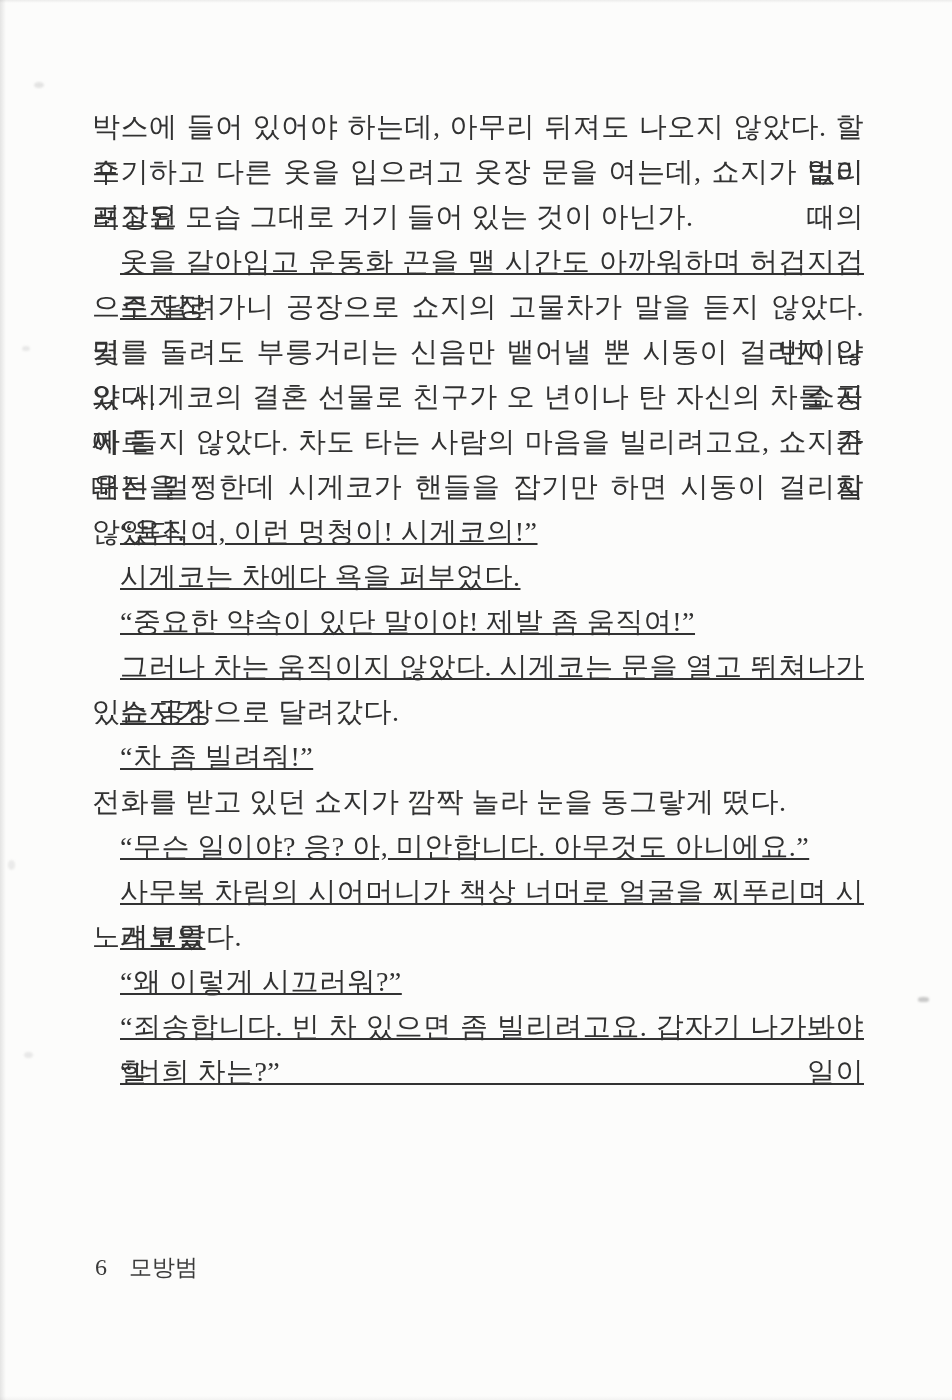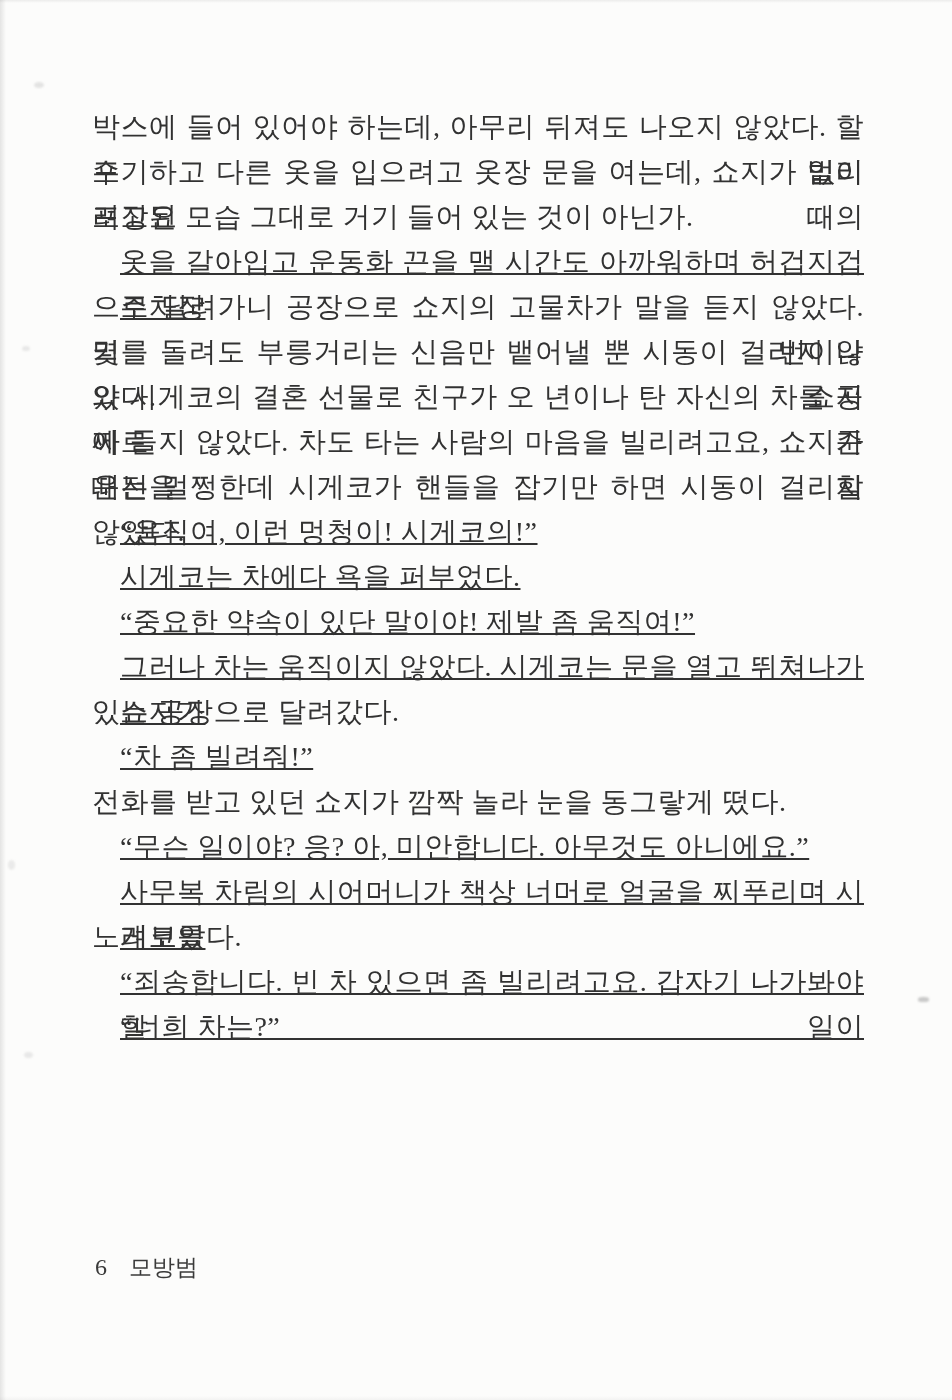--- a/index.html
+++ b/index.html
@@ -109,20 +109,21 @@
     <div class="line last indent">“움직여, 이런 멍청이! 시게코의!”</div>
     <div class="line last indent">시게코는 차에다 욕을 퍼부었다.</div>
     <div class="line last indent">“중요한 약속이 있단 말이야! 제발 좀 움직여!”</div>
     <div class="line just indent">그러나 차는 움직이지 않았다. 시게코는 문을 열고 뛰쳐나가 쇼지가</div>
     <div class="line last">있는 공장으로 달려갔다.</div>
     <div class="line last indent">“차 좀 빌려줘!”</div>
     <div class="line last">전화를 받고 있던 쇼지가 깜짝 놀라 눈을 동그랗게 떴다.</div>
     <div class="line last indent">“무슨 일이야? 응? 아, 미안합니다. 아무것도 아니에요.”</div>
     <div class="line just indent">사무복 차림의 시어머니가 책상 너머로 얼굴을 찌푸리며 시게코를</div>
     <div class="line last">노려보았다.</div>
+    <div class="line last indent">“왜 이렇게 시끄러워?”</div>
     <div class="line just indent">“죄송합니다. 빈 차 있으면 좀 빌리려고요. 갑자기 나가봐야 할 일이</div>
     <div class="line last indent">“너희 차는?”</div>
   </div>
 
   <div class="footer">
     <span class="pgnum">6</span>
     <span class="btitle">모방범</span>
   </div>
 
 </div>

